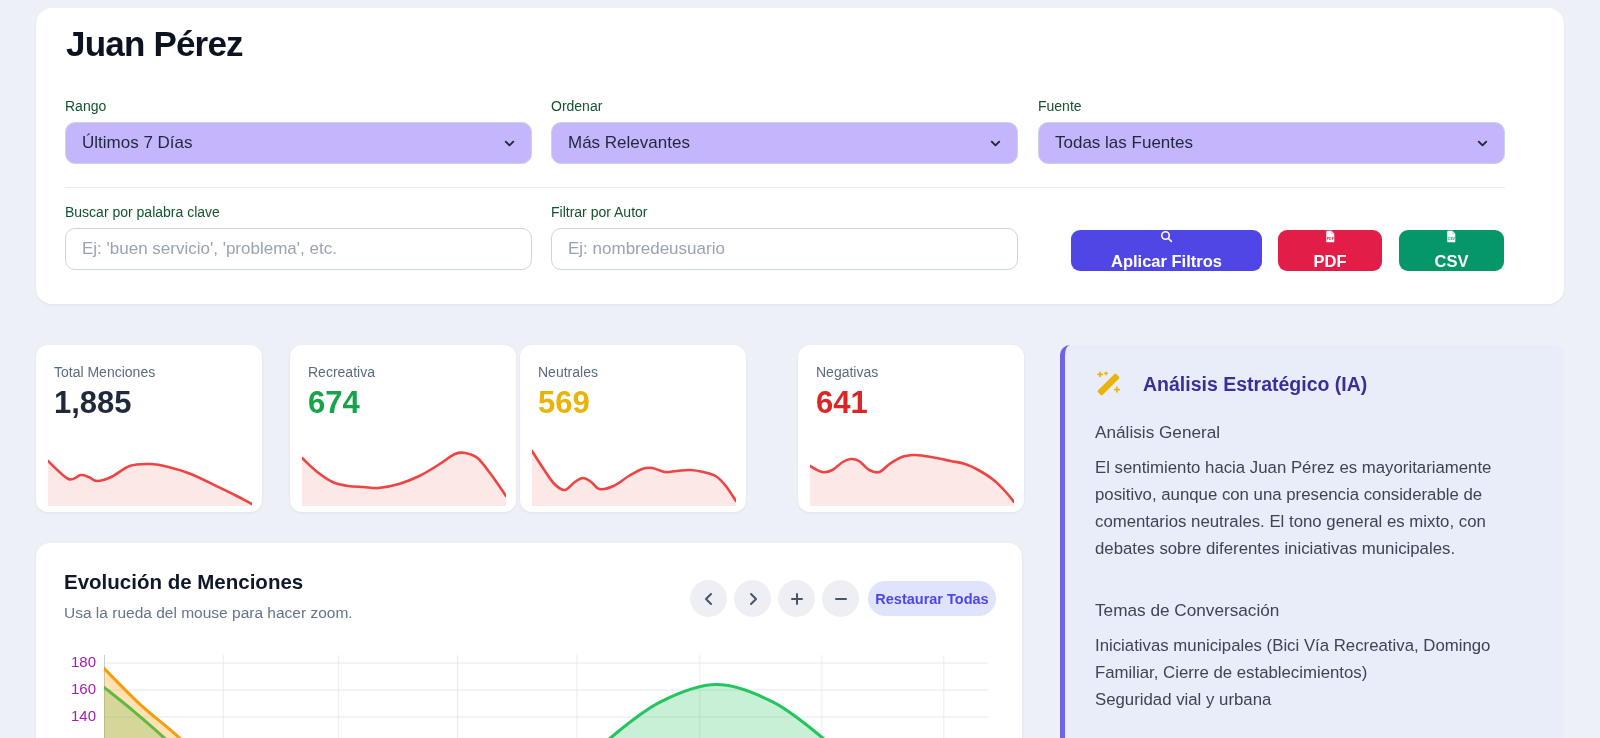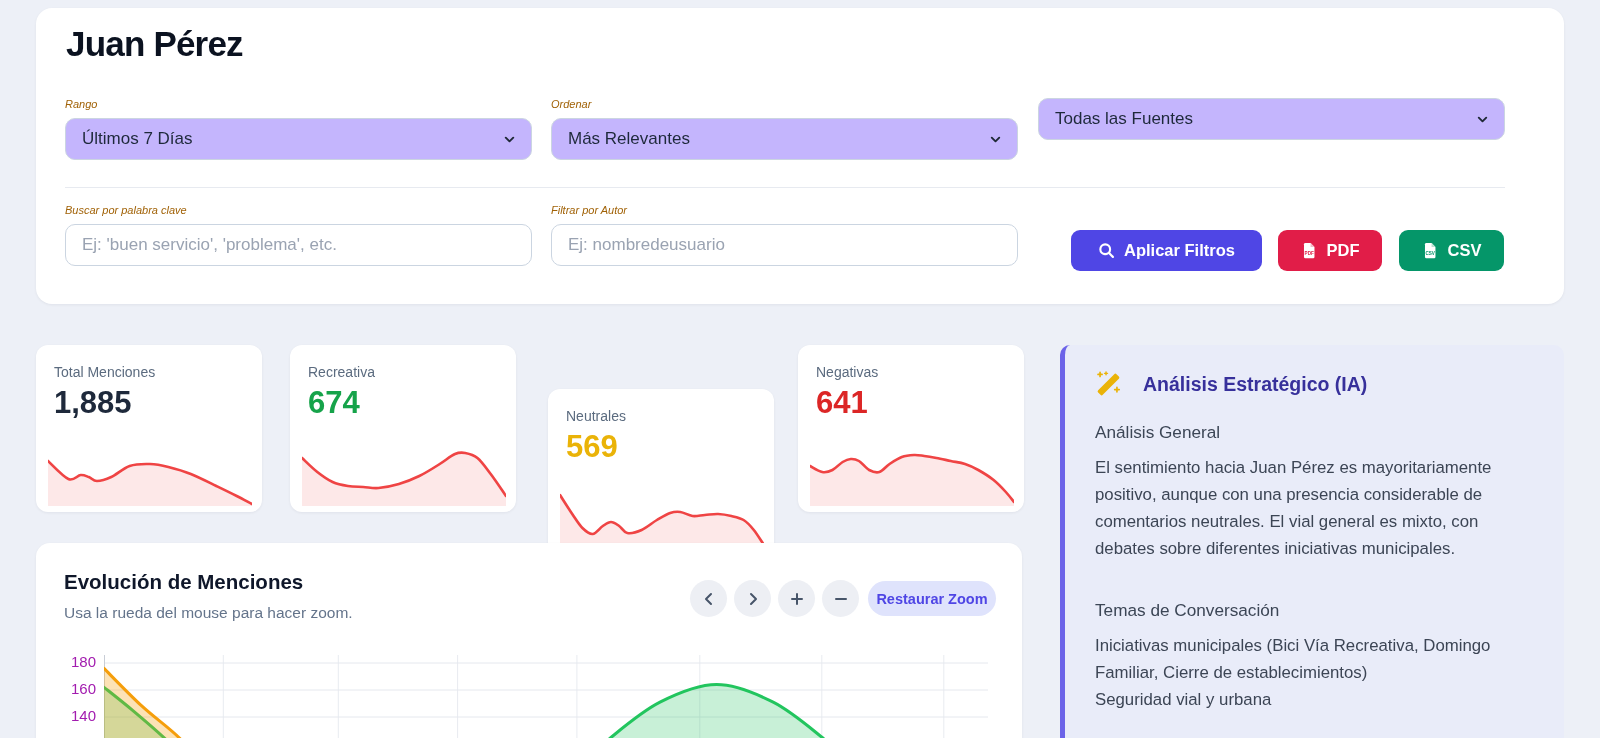--- a/index.html
+++ b/index.html
@@ -4,26 +4,26 @@
 <style>
   * { box-sizing: border-box; margin: 0; padding: 0; }
   html,body { background:#edf0f7; font-family:"Liberation Sans", sans-serif; }
   .stage { position:relative; width:1600px; height:738px; overflow:hidden; background:#edf0f7; }
   .card { position:absolute; background:#fff; border-radius:14px; box-shadow:0 1px 3px rgba(16,24,40,.06); }
 
   
   .filter-card { left:36px; top:8px; width:1528px; height:296px; border-radius:16px; }
   .page-title { position:absolute; left:30px; top:16px; font-size:35px; font-weight:800; color:#0b1220; letter-spacing:-0.8px; }
   .fcol { position:absolute; width:467px; }
-  .flabel { font-size:11px; color:#a16207; margin-bottom:8px;font-style:italic; }
+  .flabel { font-size:14px; color:#14532d; margin-bottom:8px; }
   .select { display:flex; align-items:center; justify-content:space-between; height:42px; border:1px solid #cbd5e1; border-radius:10px; padding:0 14px 0 16px; font-size:17px; color:#1e293b; background:#c4b5fd; cursor:pointer; }
   .tinput { width:100%; height:42px; border:1px solid #cbd5e1; border-radius:10px; padding:0 16px; font-size:17px; color:#1e293b; background:#fff; font-family:"Liberation Sans",sans-serif; }
   .tinput::placeholder { color:#9aa3b2; }
   .divider { position:absolute; left:29px; top:179px; width:1440px; height:1px; background:#e7eaf0; }
-  .btn { position:absolute; top:222px; height:41px; display:inline-flex; align-items:center; justify-content:center; gap:9px; border:none; border-radius:9px; color:#fff; font-weight:700; font-size:16.5px; cursor:pointer; font-family:"Liberation Sans",sans-serif; }
+  .btn { position:absolute; top:222px; height:41px; display:inline-flex; align-items:center; justify-content:center; gap:9px; border:none; border-radius:9px; color:#fff; font-weight:700; font-size:16.5px; cursor:pointer; font-family:"Liberation Sans",sans-serif;flex-direction:column; }
 
   
   .stat-card { top:345px; width:226px; height:167px; border-radius:12px; }
   .stat-label { position:absolute; left:18px; top:19px; font-size:14px; color:#5b6b7f; }
   .stat-value { position:absolute; left:18px; top:40px; font-size:31px; font-weight:800; color:#1e293b; }
   .spark { position:absolute; left:12px; bottom:6px; width:204px; height:60px; }
 
   
   .chart-card { left:36px; top:543px; width:986px; height:400px; }
   .chart-title { position:absolute; left:28px; top:27px; font-size:20.5px; font-weight:800; color:#0f172a; }
@@ -61,20 +61,21 @@
     <div class="fcol" style="left:515px; top:90px;">
       <div class="flabel">Ordenar</div>
       <div class="select">
         <span>Más Relevantes</span>
         <svg width="15" height="15" viewBox="0 0 16 16">
             <path d="M4 6l4 4 4-4" fill="none" stroke="#1f2937" stroke-width="2" stroke-linecap="round" stroke-linejoin="round"></path>
           </svg>
       </div>
     </div>
     <div class="fcol" style="left:1002px; top:90px;">
+      <div class="flabel">Fuente</div>
       <div class="select">
         <span>Todas las Fuentes</span>
         <svg width="15" height="15" viewBox="0 0 16 16">
             <path d="M4 6l4 4 4-4" fill="none" stroke="#1f2937" stroke-width="2" stroke-linecap="round" stroke-linejoin="round"></path>
           </svg>
       </div>
     </div>
 
     <div class="divider"></div>
 
@@ -121,21 +122,21 @@
       </svg>
   </div>
   <div class="card stat-card" style="left:290px;">
     <div class="stat-label">Recreativa</div>
     <div class="stat-value" style="color: rgb(22, 163, 74);">674</div>
     <svg class="spark" viewBox="0 0 200 60" preserveAspectRatio="none">
         <path d="M0.0,12.0 C2.5,14.3 10.0,22.0 15.0,26.0 C20.0,30.0 25.0,33.7 30.0,36.0 C35.0,38.3 40.0,39.2 45.0,40.0 C50.0,40.8 55.0,40.7 60.0,41.0 C65.0,41.3 69.2,42.5 75.0,42.0 C80.8,41.5 88.3,40.0 95.0,38.0 C101.7,36.0 108.3,33.3 115.0,30.0 C121.7,26.7 129.2,21.7 135.0,18.0 C140.8,14.3 145.8,9.8 150.0,8.0 C154.2,6.2 156.3,6.3 160.0,7.0 C163.7,7.7 167.8,8.5 172.0,12.0 C176.2,15.5 180.3,21.7 185.0,28.0 C189.7,34.3 197.5,46.3 200.0,50.0 L200,60 L0,60 Z" fill="rgba(239,68,68,0.12)"></path>
         <path d="M0.0,12.0 C2.5,14.3 10.0,22.0 15.0,26.0 C20.0,30.0 25.0,33.7 30.0,36.0 C35.0,38.3 40.0,39.2 45.0,40.0 C50.0,40.8 55.0,40.7 60.0,41.0 C65.0,41.3 69.2,42.5 75.0,42.0 C80.8,41.5 88.3,40.0 95.0,38.0 C101.7,36.0 108.3,33.3 115.0,30.0 C121.7,26.7 129.2,21.7 135.0,18.0 C140.8,14.3 145.8,9.8 150.0,8.0 C154.2,6.2 156.3,6.3 160.0,7.0 C163.7,7.7 167.8,8.5 172.0,12.0 C176.2,15.5 180.3,21.7 185.0,28.0 C189.7,34.3 197.5,46.3 200.0,50.0" fill="none" stroke="#ef4444" stroke-width="2.6" stroke-linecap="round"></path>
       </svg>
   </div>
-  <div class="card stat-card" style="left:548px;margin-top:44px;">
+  <div class="card stat-card" style="left:520px;">
     <div class="stat-label">Neutrales</div>
     <div class="stat-value" style="color: rgb(234, 179, 8);">569</div>
     <svg class="spark" viewBox="0 0 200 60" preserveAspectRatio="none">
         <path d="M0.0,5.0 C2.0,8.2 8.3,18.5 12.0,24.0 C15.7,29.5 18.7,34.7 22.0,38.0 C25.3,41.3 28.7,44.3 32.0,44.0 C35.3,43.7 39.0,38.0 42.0,36.0 C45.0,34.0 47.3,32.0 50.0,32.0 C52.7,32.0 55.3,34.2 58.0,36.0 C60.7,37.8 62.3,42.3 66.0,43.0 C69.7,43.7 75.2,42.2 80.0,40.0 C84.8,37.8 90.3,32.8 95.0,30.0 C99.7,27.2 104.2,24.3 108.0,23.0 C111.8,21.7 114.3,21.5 118.0,22.0 C121.7,22.5 126.0,25.5 130.0,26.0 C134.0,26.5 137.8,25.3 142.0,25.0 C146.2,24.7 150.7,23.8 155.0,24.0 C159.3,24.2 163.8,25.0 168.0,26.0 C172.2,27.0 176.3,27.7 180.0,30.0 C183.7,32.3 186.7,35.8 190.0,40.0 C193.3,44.2 198.3,52.5 200.0,55.0 L200,60 L0,60 Z" fill="rgba(239,68,68,0.12)"></path>
         <path d="M0.0,5.0 C2.0,8.2 8.3,18.5 12.0,24.0 C15.7,29.5 18.7,34.7 22.0,38.0 C25.3,41.3 28.7,44.3 32.0,44.0 C35.3,43.7 39.0,38.0 42.0,36.0 C45.0,34.0 47.3,32.0 50.0,32.0 C52.7,32.0 55.3,34.2 58.0,36.0 C60.7,37.8 62.3,42.3 66.0,43.0 C69.7,43.7 75.2,42.2 80.0,40.0 C84.8,37.8 90.3,32.8 95.0,30.0 C99.7,27.2 104.2,24.3 108.0,23.0 C111.8,21.7 114.3,21.5 118.0,22.0 C121.7,22.5 126.0,25.5 130.0,26.0 C134.0,26.5 137.8,25.3 142.0,25.0 C146.2,24.7 150.7,23.8 155.0,24.0 C159.3,24.2 163.8,25.0 168.0,26.0 C172.2,27.0 176.3,27.7 180.0,30.0 C183.7,32.3 186.7,35.8 190.0,40.0 C193.3,44.2 198.3,52.5 200.0,55.0" fill="none" stroke="#ef4444" stroke-width="2.6" stroke-linecap="round"></path>
       </svg>
   </div>
   <div class="card stat-card" style="left:798px;">
     <div class="stat-label">Negativas</div>
     <div class="stat-value" style="color: rgb(220, 38, 38);">641</div>
@@ -162,21 +163,21 @@
     <button class="cbtn" style="left:742px;">
       <svg width="16" height="16" viewBox="0 0 16 16">
           <path d="M8 3v10M3 8h10" stroke="#475569" stroke-width="2" stroke-linecap="round"></path>
         </svg>
     </button>
     <button class="cbtn" style="left:786px;">
       <svg width="16" height="16" viewBox="0 0 16 16">
           <path d="M3 8h10" stroke="#475569" stroke-width="2" stroke-linecap="round"></path>
         </svg>
     </button>
-    <button class="restore-pill">Restaurar Zoom</button>
+    <button class="restore-pill">Restaurar Todas</button>
 
     <div class="ytick" style="top:110px;">180</div>
     <div class="ytick" style="top:137px;">160</div>
     <div class="ytick" style="top:164px;">140</div>
 
     <svg id="evo-chart" class="evo-svg" viewBox="0 0 884 95" preserveAspectRatio="none">
         <line x1="0.0" y1="12" x2="0.0" y2="95" stroke="#e8ebf0" stroke-width="1"></line>
         <line x1="119.3" y1="12" x2="119.3" y2="95" stroke="#e8ebf0" stroke-width="1"></line>
         <line x1="234.3" y1="12" x2="234.3" y2="95" stroke="#e8ebf0" stroke-width="1"></line>
         <line x1="353.6" y1="12" x2="353.6" y2="95" stroke="#e8ebf0" stroke-width="1"></line>
@@ -201,19 +202,19 @@
     <div class="sb-title-row">
       <svg width="27" height="27" viewBox="0 0 24 24">
         <path d="M21.2 4.9 19.1 2.8a1.4 1.4 0 0 0-2 0L2.8 17.1a1.4 1.4 0 0 0 0 2l2.1 2.1a1.4 1.4 0 0 0 2 0L21.2 6.9a1.4 1.4 0 0 0 0-2z" fill="#eab308"></path>
         <path d="M4.5 1.2v3.6M2.7 3h3.6" stroke="#eab308" stroke-width="1.5" stroke-linecap="round"></path>
         <path d="M9.8 0.8v2.6M8.5 2.1h2.6" stroke="#eab308" stroke-width="1.3" stroke-linecap="round"></path>
         <path d="M19.5 14.5v4M17.5 16.5h4" stroke="#eab308" stroke-width="1.5" stroke-linecap="round"></path>
       </svg>
       <span class="sb-title">Análisis Estratégico (IA)</span>
     </div>
     <div class="sb-heading">Análisis General</div>
-    <p class="sb-para">El sentimiento hacia Juan Pérez es mayoritariamente positivo, aunque con una presencia considerable de comentarios neutrales. El vial general es mixto, con debates sobre diferentes iniciativas municipales.</p>
+    <p class="sb-para">El sentimiento hacia Juan Pérez es mayoritariamente positivo, aunque con una presencia considerable de comentarios neutrales. El tono general es mixto, con debates sobre diferentes iniciativas municipales.</p>
     <div class="sb-heading">Temas de Conversación</div>
     <div class="sb-line">Iniciativas municipales (Bici Vía Recreativa, Domingo Familiar, Cierre de establecimientos)</div>
     <div class="sb-line">Seguridad vial y urbana</div>
   </aside>
 
 </div>
 
 </body></html>

